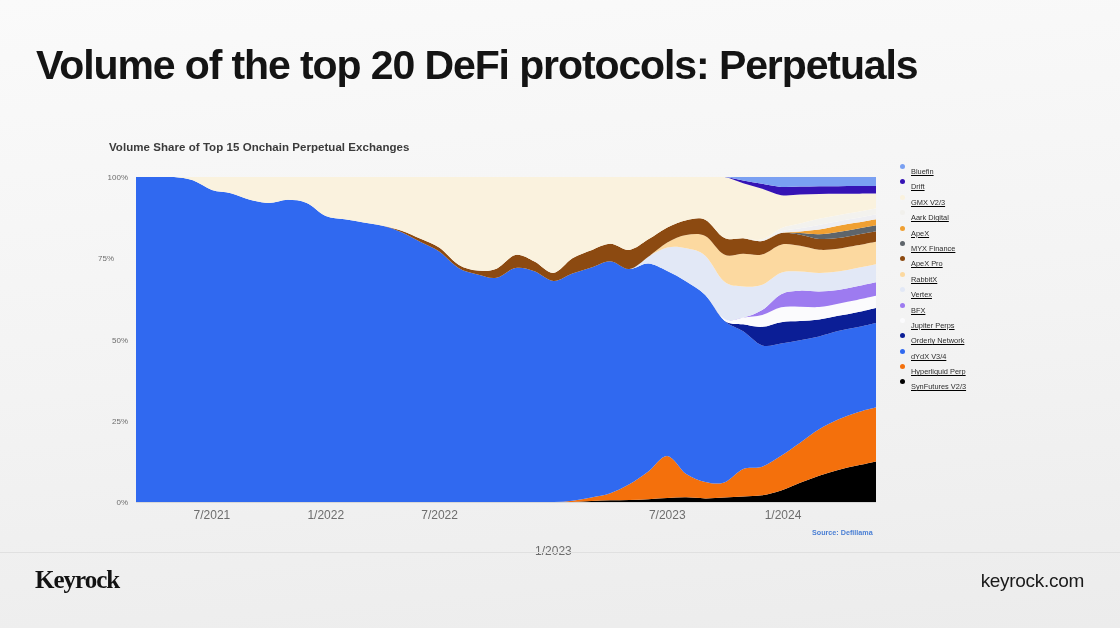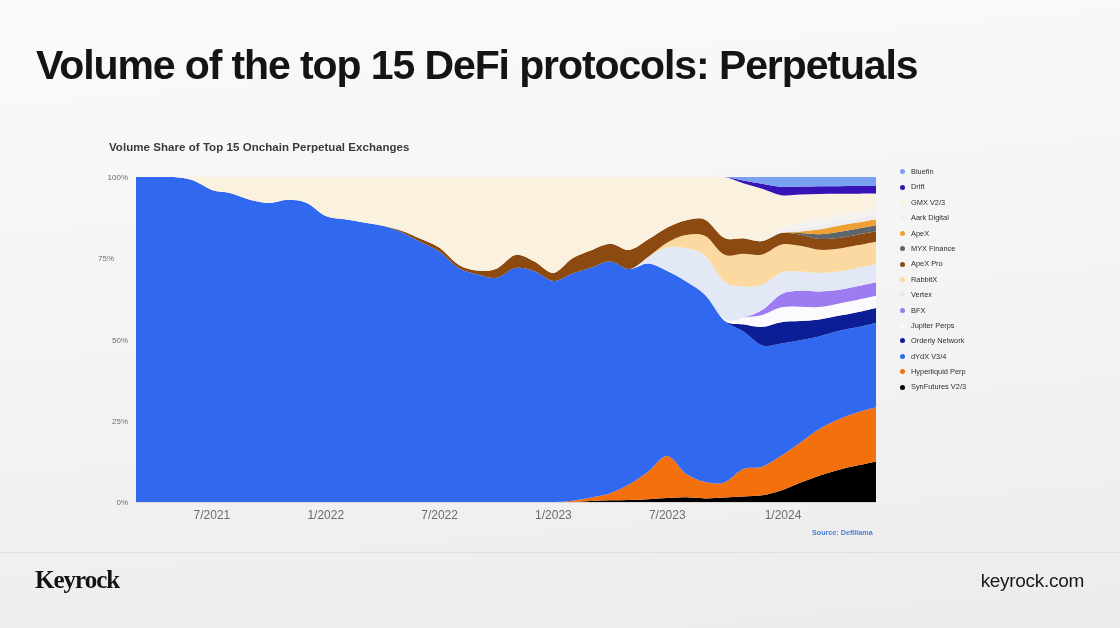--- a/index.html
+++ b/index.html
@@ -40,21 +40,21 @@
   .xtick {
     position:absolute; font-size:12px; color:#6d6d6d;
     transform:translateX(-50%); white-space:nowrap;
   }
   #axis-line {
     position:absolute; left:0; top:325px; width:740px; height:1px; background:#d8d8d8;
   }
   
   #legend { position:absolute; left:900px; top:164px; width:150px; }
   .legend-item {
-    display:flex; align-items:center; height:15.4px; line-height:15.4px;
+    display:flex; height:15.4px; line-height:15.4px;text-decoration:underline;
   }
   .legend-swatch {
     width:5px; height:5px; border-radius:50%;
     margin-right:6px; flex:0 0 5px;
   }
   .legend-label { font-size:7.4px; color:#2d2d2d; white-space:nowrap; }
   
   #source {
     position:absolute; left:812px; top:528px;
     font-size:7.2px; font-weight:bold; color:#4a7fd4;
@@ -71,21 +71,21 @@
   #site {
     position:absolute; right:36px; top:570px;
     font-size:19px; color:#1a1a1a; letter-spacing:-.3px;text-align:right;
   }
 </style>
 </head>
 <body>
 
 <div id="slide">
 
-  <div id="title">Volume of the top 15 DeFi protocols: Perpetuals</div>
+  <div id="title">Volume of the top 20 DeFi protocols: Perpetuals</div>
 
   <div id="chart-panel">
 
     <div id="chart-subtitle">Volume Share of Top 15 Onchain Perpetual Exchanges</div>
 
     <div id="plot-wrap">
       <div id="plot-area">
         <svg id="area-svg" viewBox="0 0 740 325" preserveAspectRatio="none">
             <path d="M0.00,325.00C3.16,325.00 12.65,325.00 18.97,325.00C25.30,325.00 31.62,325.00 37.95,325.00C44.27,325.00 50.60,325.00 56.92,325.00C63.25,325.00 69.57,325.00 75.90,325.00C82.22,325.00 88.55,325.00 94.87,325.00C101.20,325.00 107.52,325.00 113.85,325.00C120.17,325.00 126.50,325.00 132.82,325.00C139.15,325.00 145.47,325.00 151.79,325.00C158.12,325.00 164.44,325.00 170.77,325.00C177.09,325.00 183.42,325.00 189.74,325.00C196.07,325.00 202.39,325.00 208.72,325.00C215.04,325.00 221.37,325.00 227.69,325.00C234.02,325.00 240.34,325.00 246.67,325.00C252.99,325.00 259.32,325.00 265.64,325.00C271.97,325.00 278.29,325.00 284.62,325.00C290.94,325.00 297.26,325.00 303.59,325.00C309.91,325.00 316.24,325.00 322.56,325.00C328.89,325.00 335.21,325.00 341.54,325.00C347.86,325.00 354.19,325.00 360.51,325.00C366.84,325.00 373.16,325.00 379.49,325.00C385.81,325.00 392.14,325.00 398.46,325.00C404.79,325.00 411.11,325.00 417.44,325.00C423.76,325.00 430.09,325.17 436.41,325.00C442.74,324.83 449.06,324.25 455.38,323.95C461.71,323.66 468.03,323.42 474.36,323.24C480.68,323.07 487.01,323.09 493.33,322.92C499.66,322.75 505.98,322.55 512.31,322.23C518.63,321.90 524.96,321.28 531.28,320.97C537.61,320.65 543.93,320.28 550.26,320.35C556.58,320.42 562.91,321.35 569.23,321.39C575.56,321.44 581.88,320.93 588.21,320.61C594.53,320.30 600.85,319.88 607.18,319.49C613.50,319.10 619.83,319.27 626.15,318.26C632.48,317.26 638.80,315.53 645.13,313.45C651.45,311.37 657.78,308.25 664.10,305.79C670.43,303.33 676.75,300.83 683.08,298.69C689.40,296.55 695.73,294.65 702.05,292.96C708.38,291.27 714.70,289.98 721.03,288.55C727.35,287.12 736.84,285.07 740.00,284.38L740.00,325.00C736.84,325.00 727.35,325.00 721.03,325.00C714.70,325.00 708.38,325.00 702.05,325.00C695.73,325.00 689.40,325.00 683.08,325.00C676.75,325.00 670.43,325.00 664.10,325.00C657.78,325.00 651.45,325.00 645.13,325.00C638.80,325.00 632.48,325.00 626.15,325.00C619.83,325.00 613.50,325.00 607.18,325.00C600.85,325.00 594.53,325.00 588.21,325.00C581.88,325.00 575.56,325.00 569.23,325.00C562.91,325.00 556.58,325.00 550.26,325.00C543.93,325.00 537.61,325.00 531.28,325.00C524.96,325.00 518.63,325.00 512.31,325.00C505.98,325.00 499.66,325.00 493.33,325.00C487.01,325.00 480.68,325.00 474.36,325.00C468.03,325.00 461.71,325.00 455.38,325.00C449.06,325.00 442.74,325.00 436.41,325.00C430.09,325.00 423.76,325.00 417.44,325.00C411.11,325.00 404.79,325.00 398.46,325.00C392.14,325.00 385.81,325.00 379.49,325.00C373.16,325.00 366.84,325.00 360.51,325.00C354.19,325.00 347.86,325.00 341.54,325.00C335.21,325.00 328.89,325.00 322.56,325.00C316.24,325.00 309.91,325.00 303.59,325.00C297.26,325.00 290.94,325.00 284.62,325.00C278.29,325.00 271.97,325.00 265.64,325.00C259.32,325.00 252.99,325.00 246.67,325.00C240.34,325.00 234.02,325.00 227.69,325.00C221.37,325.00 215.04,325.00 208.72,325.00C202.39,325.00 196.07,325.00 189.74,325.00C183.42,325.00 177.09,325.00 170.77,325.00C164.44,325.00 158.12,325.00 151.79,325.00C145.47,325.00 139.15,325.00 132.82,325.00C126.50,325.00 120.17,325.00 113.85,325.00C107.52,325.00 101.20,325.00 94.87,325.00C88.55,325.00 82.22,325.00 75.90,325.00C69.57,325.00 63.25,325.00 56.92,325.00C50.60,325.00 44.27,325.00 37.95,325.00C31.62,325.00 25.30,325.00 18.97,325.00C12.65,325.00 3.16,325.00 0.00,325.00Z" fill="#000000" shape-rendering="geometricPrecision"></path>
             <path d="M0.00,325.00C3.16,325.00 12.65,325.00 18.97,325.00C25.30,325.00 31.62,325.00 37.95,325.00C44.27,325.00 50.60,325.00 56.92,325.00C63.25,325.00 69.57,325.00 75.90,325.00C82.22,325.00 88.55,325.00 94.87,325.00C101.20,325.00 107.52,325.00 113.85,325.00C120.17,325.00 126.50,325.00 132.82,325.00C139.15,325.00 145.47,325.00 151.79,325.00C158.12,325.00 164.44,325.00 170.77,325.00C177.09,325.00 183.42,325.00 189.74,325.00C196.07,325.00 202.39,325.00 208.72,325.00C215.04,325.00 221.37,325.00 227.69,325.00C234.02,325.00 240.34,325.00 246.67,325.00C252.99,325.00 259.32,325.00 265.64,325.00C271.97,325.00 278.29,325.00 284.62,325.00C290.94,325.00 297.26,325.00 303.59,325.00C309.91,325.00 316.24,325.00 322.56,325.00C328.89,325.00 335.21,325.00 341.54,325.00C347.86,325.00 354.19,325.00 360.51,325.00C366.84,325.00 373.16,325.00 379.49,325.00C385.81,325.00 392.14,325.00 398.46,325.00C404.79,325.00 411.11,325.23 417.44,325.00C423.76,324.77 430.09,324.40 436.41,323.64C442.74,322.89 449.06,321.71 455.38,320.47C461.71,319.23 468.03,318.41 474.36,316.22C480.68,314.02 487.01,310.91 493.33,307.29C499.66,303.67 505.98,299.23 512.31,294.51C518.63,289.79 524.96,278.52 531.28,278.96C537.61,279.39 543.93,292.77 550.26,297.11C556.58,301.45 562.91,303.61 569.23,304.99C575.56,306.38 581.88,307.60 588.21,305.43C594.53,303.25 600.85,294.58 607.18,291.95C613.50,289.32 619.83,291.83 626.15,289.64C632.48,287.45 638.80,282.79 645.13,278.81C651.45,274.83 657.78,270.19 664.10,265.76C670.43,261.34 676.75,256.12 683.08,252.26C689.40,248.40 695.73,245.42 702.05,242.61C708.38,239.79 714.70,237.46 721.03,235.40C727.35,233.33 736.84,231.07 740.00,230.21L740.00,284.38C736.84,285.07 727.35,287.12 721.03,288.55C714.70,289.98 708.38,291.27 702.05,292.96C695.73,294.65 689.40,296.55 683.08,298.69C676.75,300.83 670.43,303.33 664.10,305.79C657.78,308.25 651.45,311.37 645.13,313.45C638.80,315.53 632.48,317.26 626.15,318.26C619.83,319.27 613.50,319.10 607.18,319.49C600.85,319.88 594.53,320.30 588.21,320.61C581.88,320.93 575.56,321.44 569.23,321.39C562.91,321.35 556.58,320.42 550.26,320.35C543.93,320.28 537.61,320.65 531.28,320.97C524.96,321.28 518.63,321.90 512.31,322.23C505.98,322.55 499.66,322.75 493.33,322.92C487.01,323.09 480.68,323.07 474.36,323.24C468.03,323.42 461.71,323.66 455.38,323.95C449.06,324.25 442.74,324.83 436.41,325.00C430.09,325.17 423.76,325.00 417.44,325.00C411.11,325.00 404.79,325.00 398.46,325.00C392.14,325.00 385.81,325.00 379.49,325.00C373.16,325.00 366.84,325.00 360.51,325.00C354.19,325.00 347.86,325.00 341.54,325.00C335.21,325.00 328.89,325.00 322.56,325.00C316.24,325.00 309.91,325.00 303.59,325.00C297.26,325.00 290.94,325.00 284.62,325.00C278.29,325.00 271.97,325.00 265.64,325.00C259.32,325.00 252.99,325.00 246.67,325.00C240.34,325.00 234.02,325.00 227.69,325.00C221.37,325.00 215.04,325.00 208.72,325.00C202.39,325.00 196.07,325.00 189.74,325.00C183.42,325.00 177.09,325.00 170.77,325.00C164.44,325.00 158.12,325.00 151.79,325.00C145.47,325.00 139.15,325.00 132.82,325.00C126.50,325.00 120.17,325.00 113.85,325.00C107.52,325.00 101.20,325.00 94.87,325.00C88.55,325.00 82.22,325.00 75.90,325.00C69.57,325.00 63.25,325.00 56.92,325.00C50.60,325.00 44.27,325.00 37.95,325.00C31.62,325.00 25.30,325.00 18.97,325.00C12.65,325.00 3.16,325.00 0.00,325.00Z" fill="#f4700c" shape-rendering="geometricPrecision"></path>
@@ -110,21 +110,21 @@
           <div class="ytick" style="top: 325px; margin-right: 6px;">0%</div>
           <div class="ytick" style="top: 243.75px; margin-right: 6px;">25%</div>
           <div class="ytick" style="top: 162.5px; margin-right: 6px;">50%</div>
           <div class="ytick" style="top: 81.25px; margin-right: 20px;">75%</div>
           <div class="ytick" style="top: 0px; margin-right: 6px;">100%</div>
         </div>
       <div id="x-axis-labels">
           <div class="xtick" style="left: 75.8974px;">7/2021</div>
           <div class="xtick" style="left: 189.744px;">1/2022</div>
           <div class="xtick" style="left: 303.59px;">7/2022</div>
-          <div class="xtick" style="left: 417.436px;">1/2023</div>
+          <div class="xtick" style="left: 417.436px; margin-top: 36px;">1/2023</div>
           <div class="xtick" style="left: 531.282px;">7/2023</div>
           <div class="xtick" style="left: 647px;">1/2024</div>
         </div>
     </div>
   </div>
 
   <div id="legend">
       <div class="legend-item">
         <span class="legend-swatch" style="background: rgb(122, 160, 242);"></span>
         <span class="legend-label">Bluefin</span>

